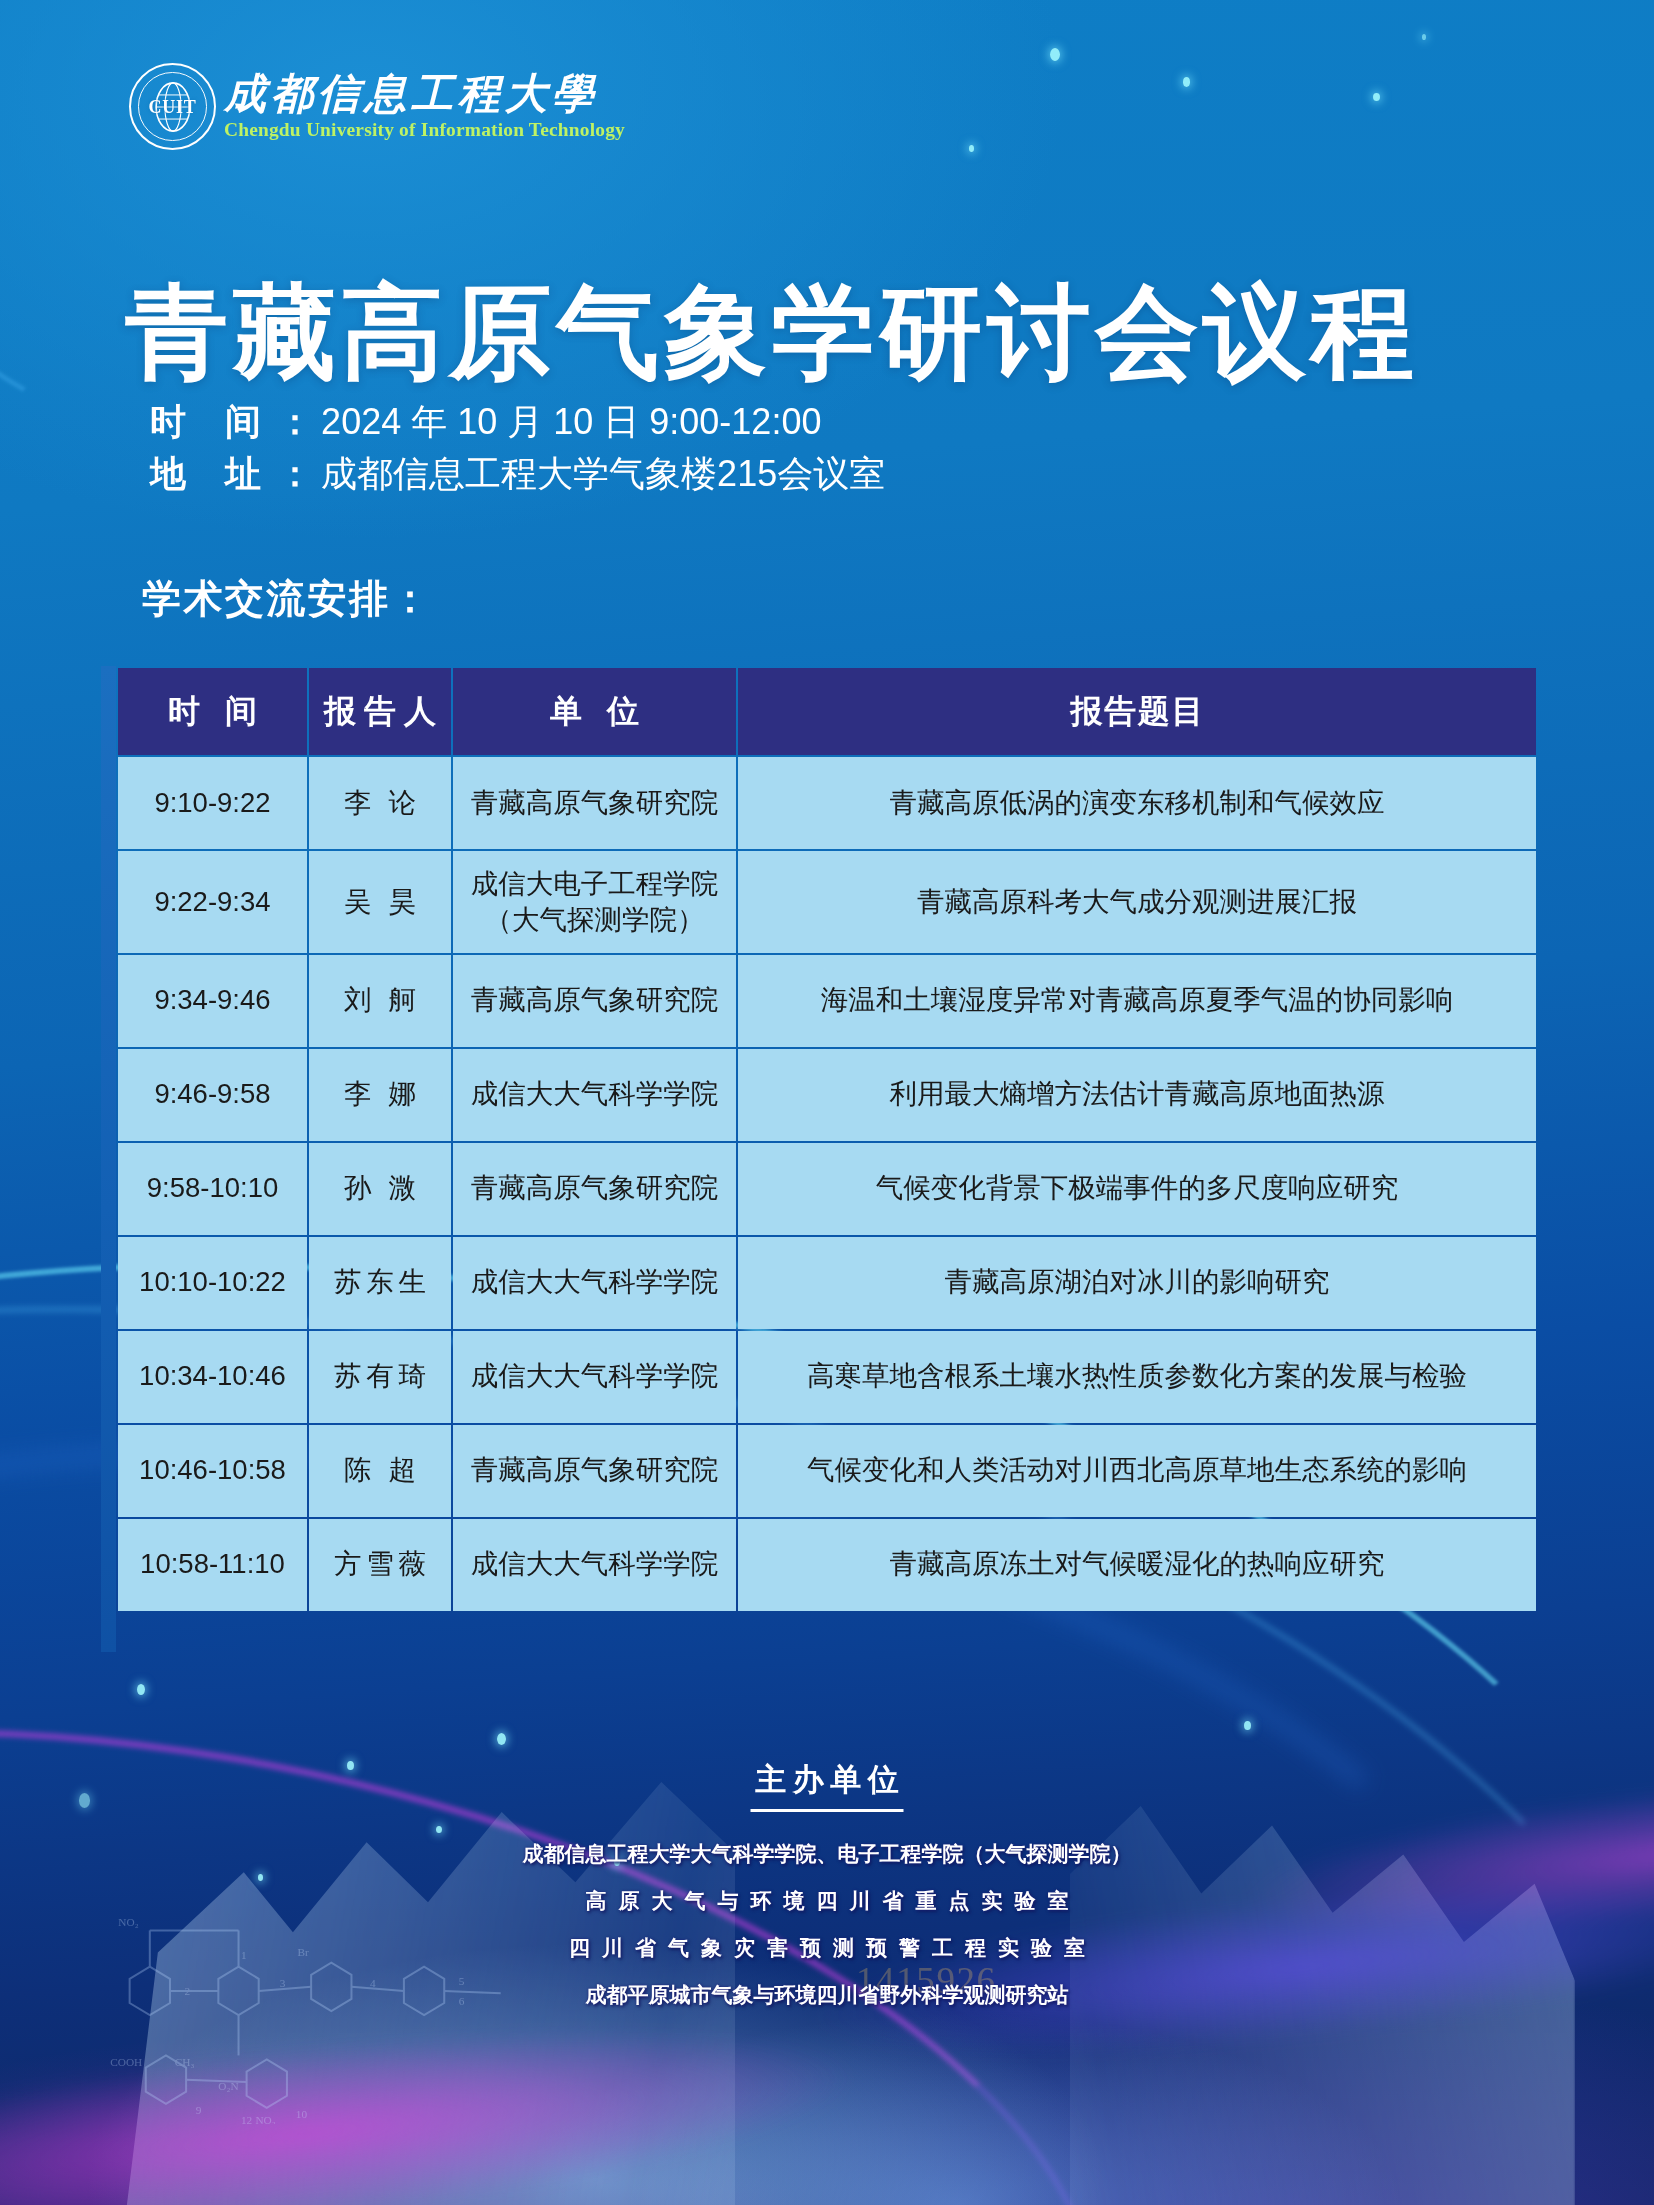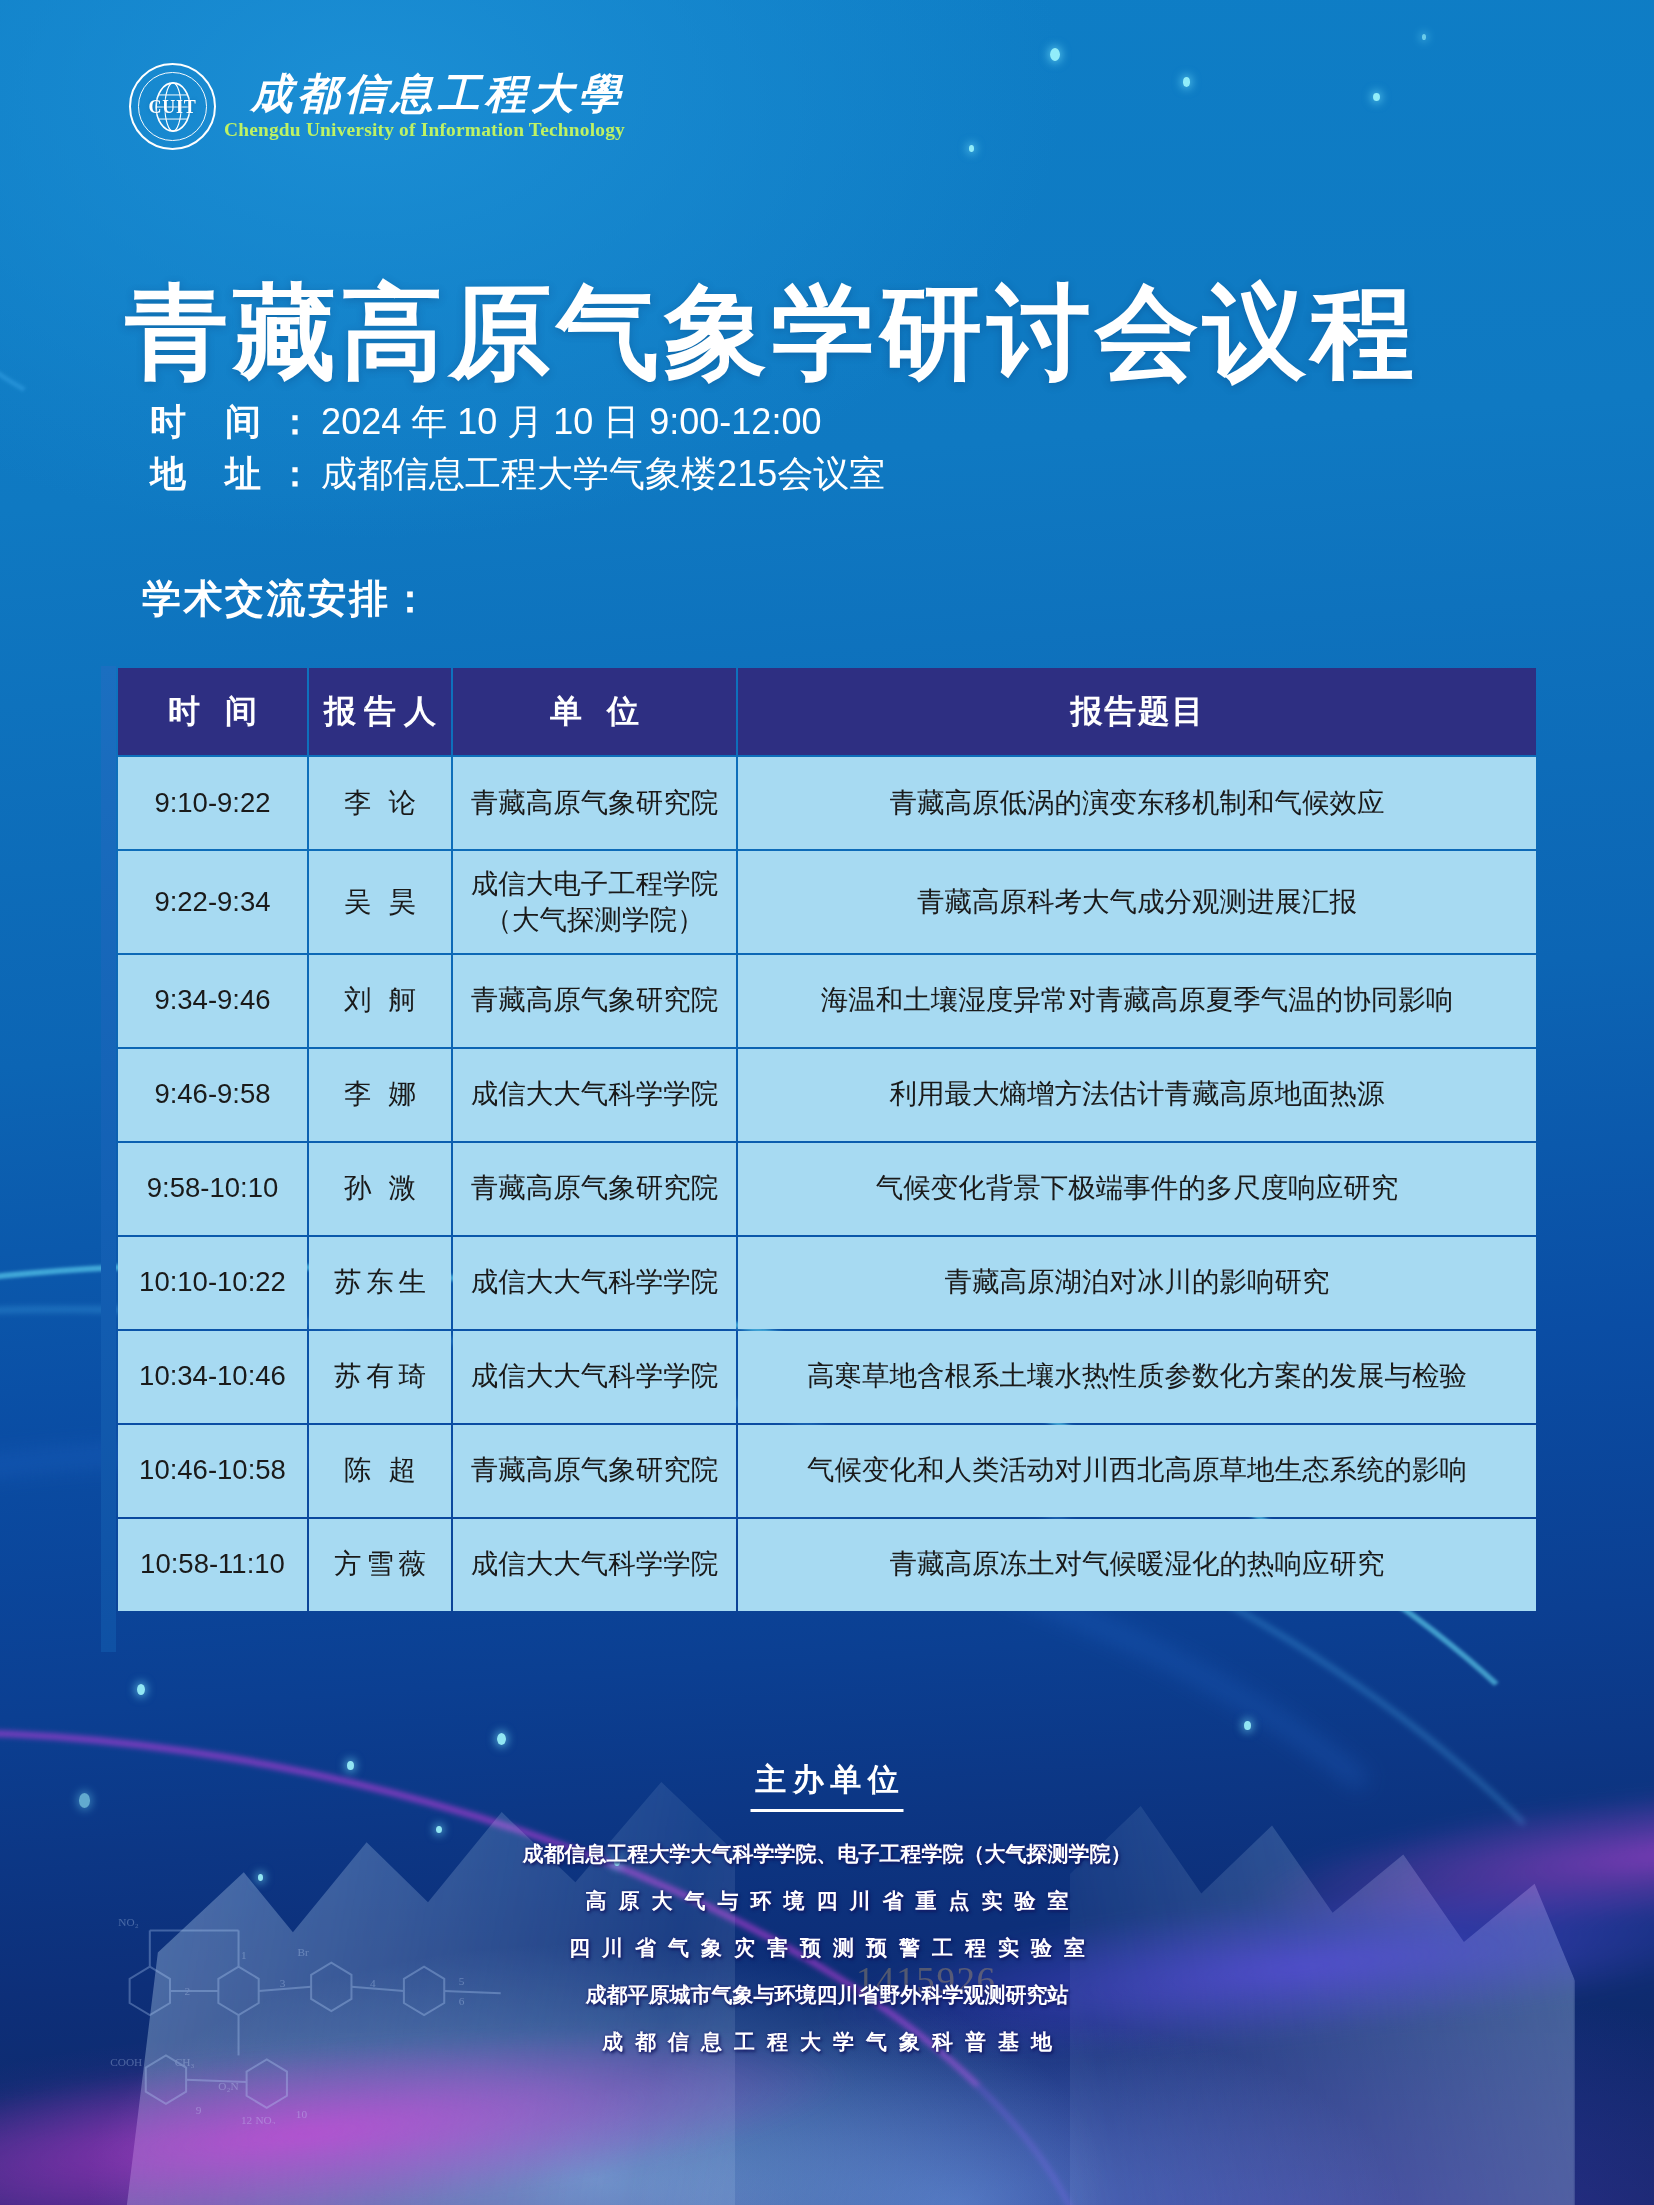--- a/index.html
+++ b/index.html
@@ -194,21 +194,21 @@
     position: absolute;
     left: 50%; top: 50%;
     transform: translate(-50%,-50%);
     color: #fff;
     font-size: 18px;
     font-weight: bold;
     letter-spacing: 0.8px;
     font-family: "Liberation Serif", serif;
     text-shadow: 0 0 3.2px rgba(13,116,189,0.9);
   }
-  .uni-names { display: flex; flex-direction: column; gap: 3.2px; text-align: right; }
+  .uni-names { display: flex; flex-direction: column; gap: 3.2px; }
   .uni-cn {
     color: #ffffff;
     font-size: 42px;
     font-weight: bold;
     letter-spacing: 4.8px;
     font-family: "Liberation Serif", serif;
     font-style: italic;
     line-height: 1.05;
     white-space: nowrap;
   }
@@ -537,18 +537,17 @@
     </table>
   </div>
 
   <div class="footer">
     <div class="host-label">主办单位</div>
     <div class="host-list">
       <div class="host-line">成都信息工程大学大气科学学院、电子工程学院（大气探测学院）</div>
       <div class="host-line spaced">高原大气与环境四川省重点实验室</div>
       <div class="host-line spaced">四川省气象灾害预测预警工程实验室</div>
       <div class="host-line">成都平原城市气象与环境四川省野外科学观测研究站</div>
-      <div class="host-line spaced">成都信息工程大学气象科普基地</div>
     </div>
   </div>
 
 </div>
 
 
 </body></html>

